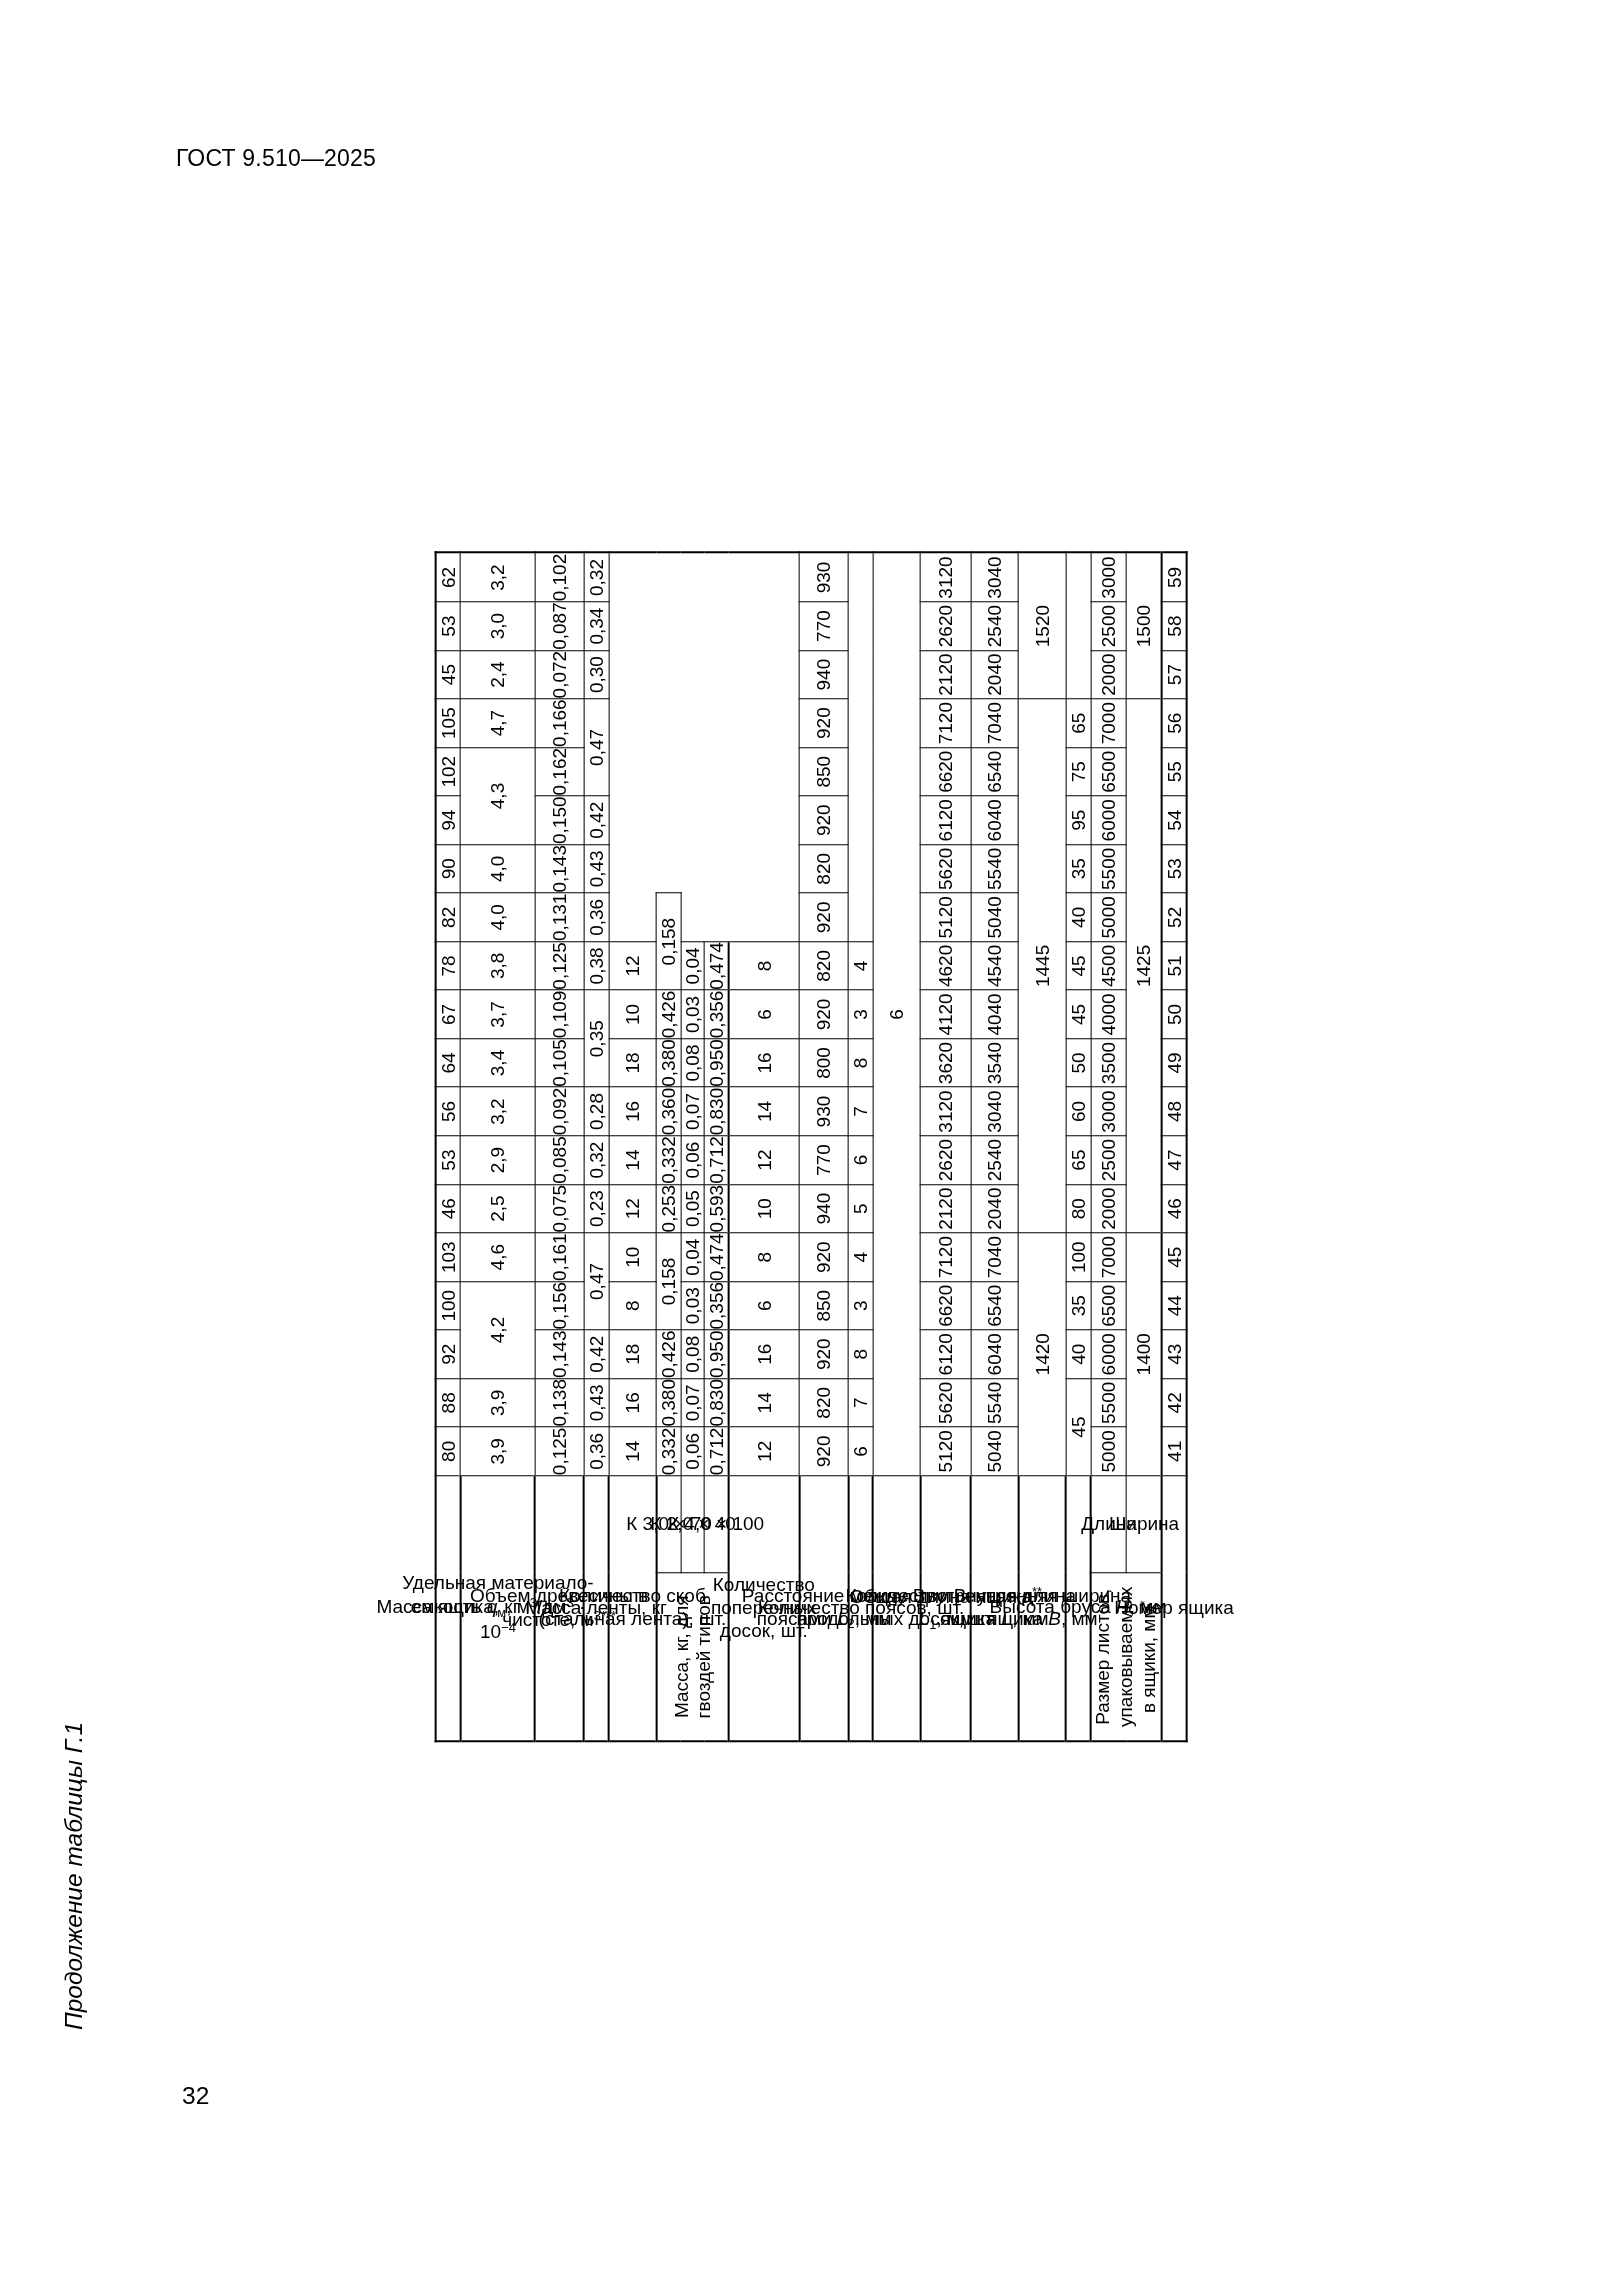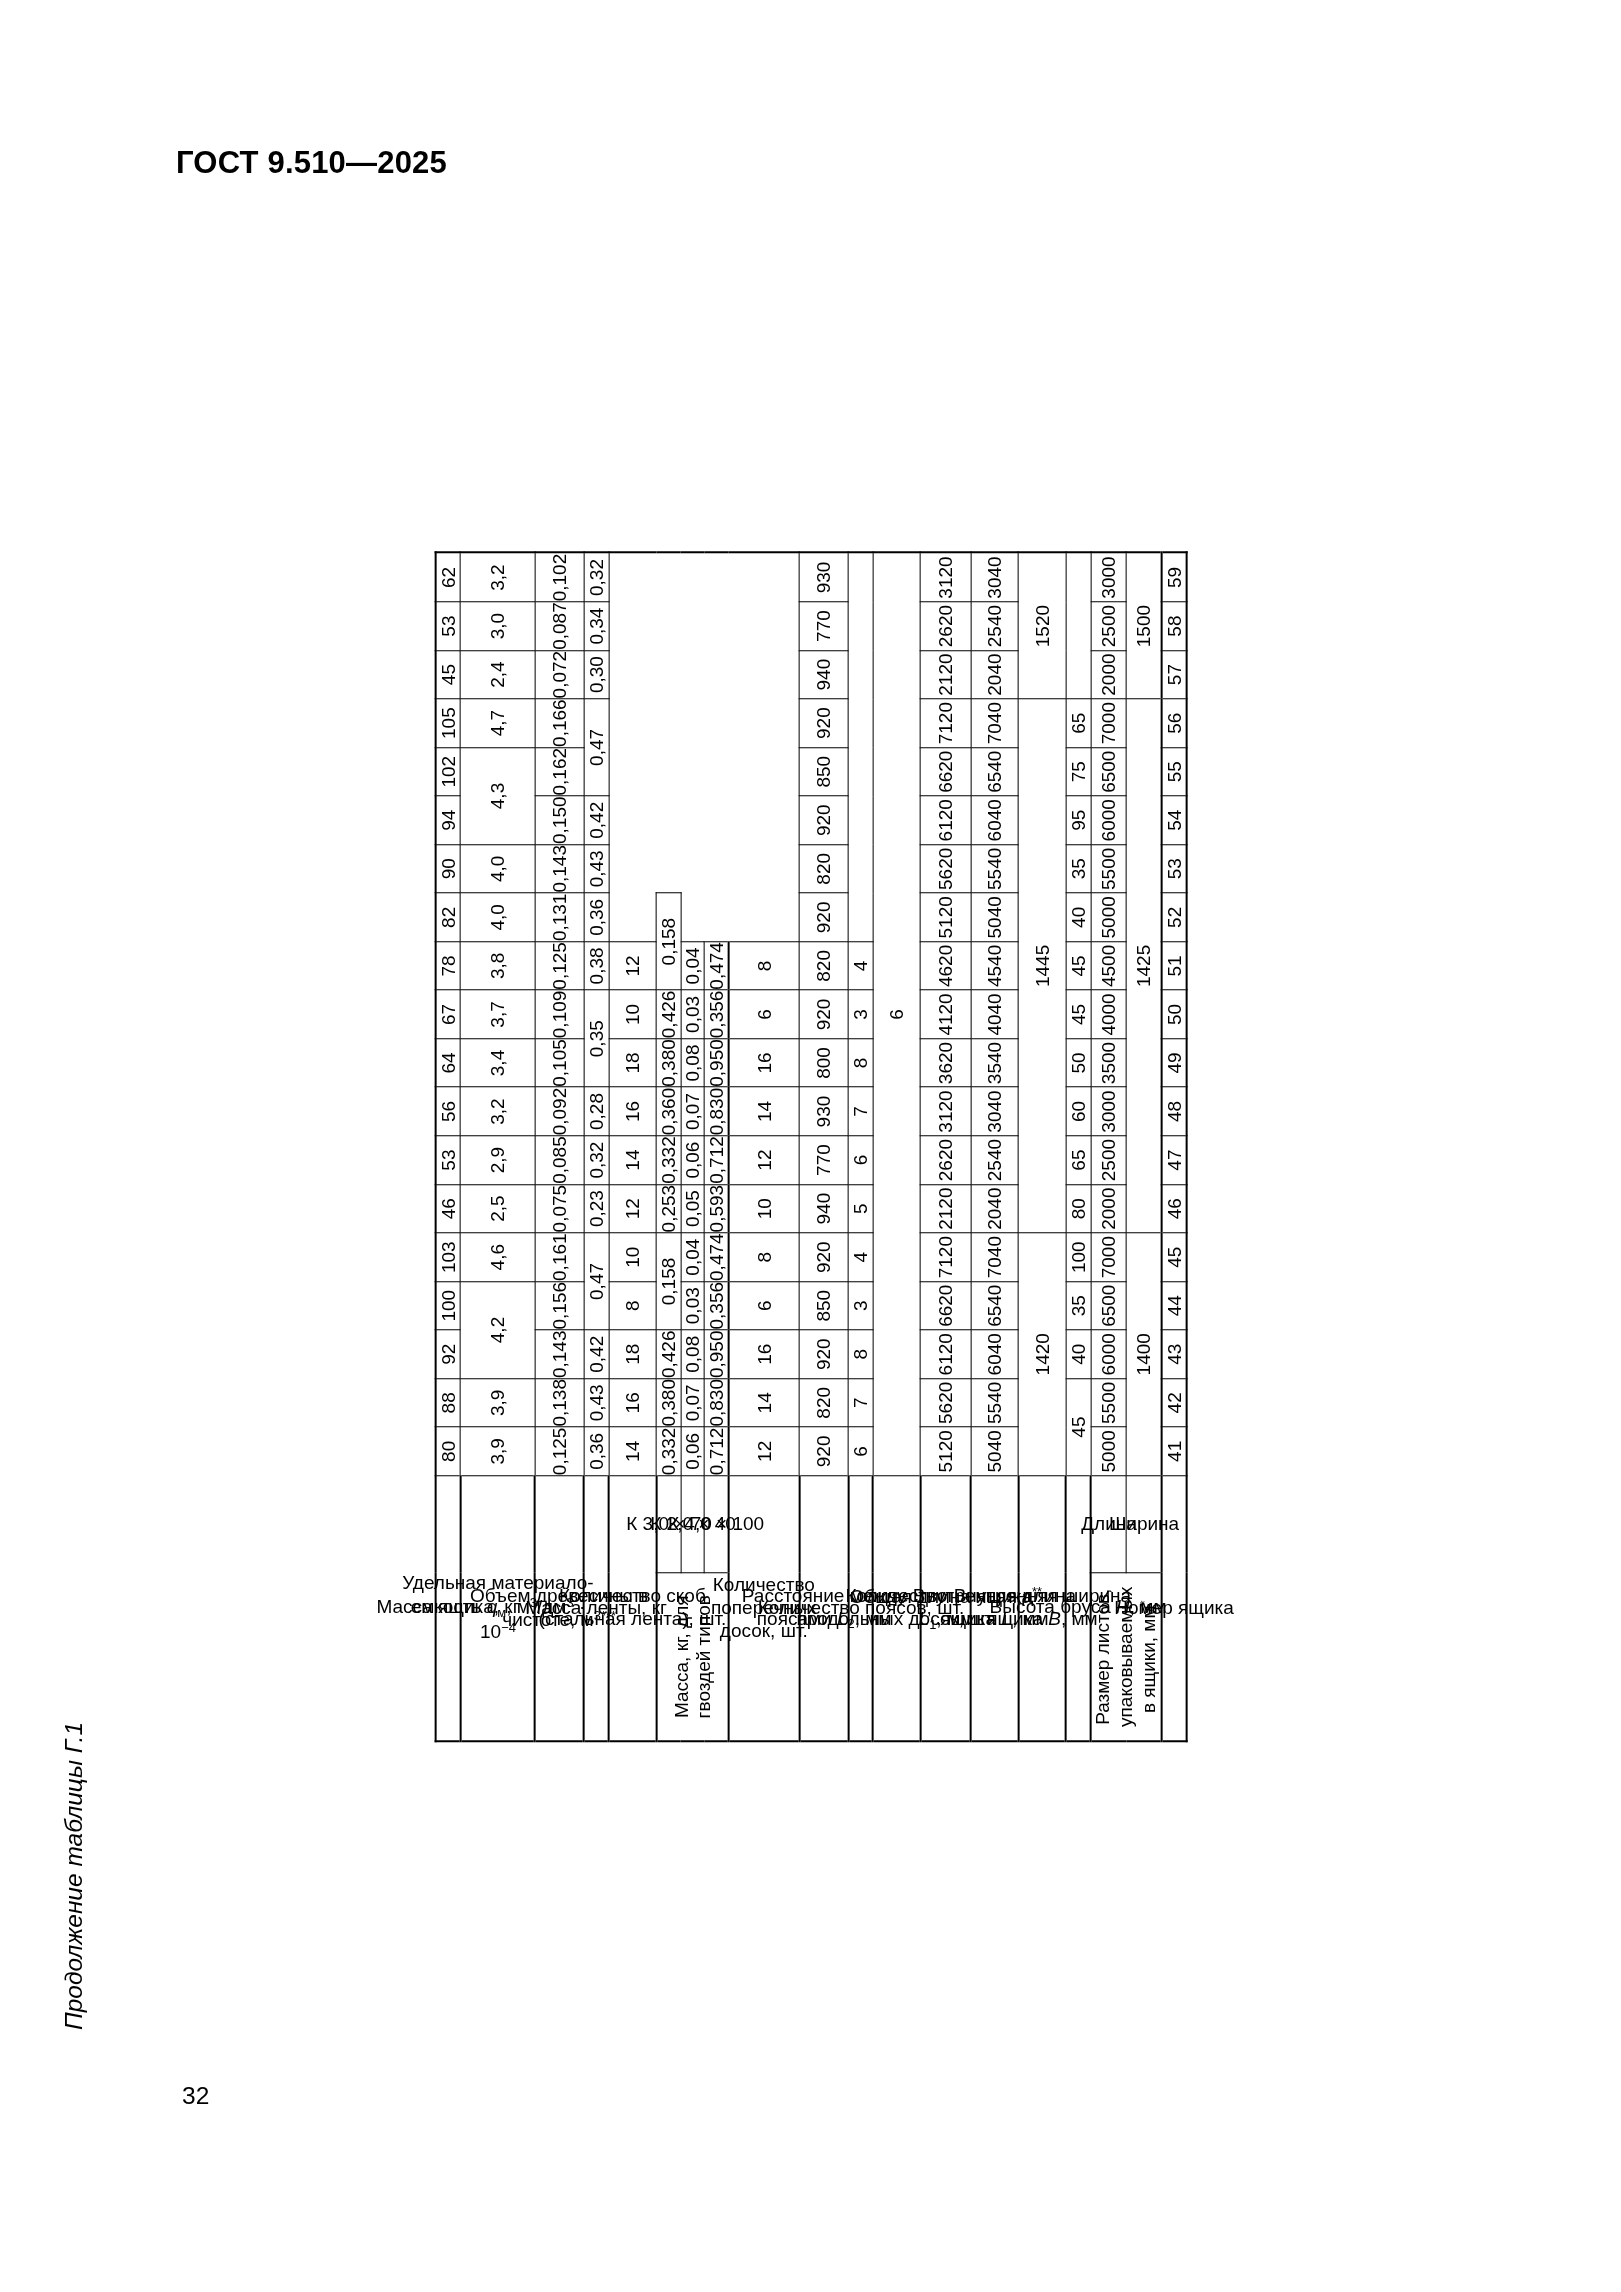--- a/index.html
+++ b/index.html
@@ -9,22 +9,22 @@
     font-family:"Liberation Sans", sans-serif;
     color:#000;
     position:relative;
     overflow:hidden;
   }
 
   
   #page-header {
     position:absolute;
     left:176px; top:145px;
-    font-size:31px;
-    font-weight:bold;
+    font-size:23px;
+    font-weight:normal;
     letter-spacing:0.2px;
   }
   #page-number {
     position:absolute;
     left:182px; top:2082px;
     font-size:24.5px;
   }
   #table-caption {
     position:absolute;
     left:-132px; top:1862px;

